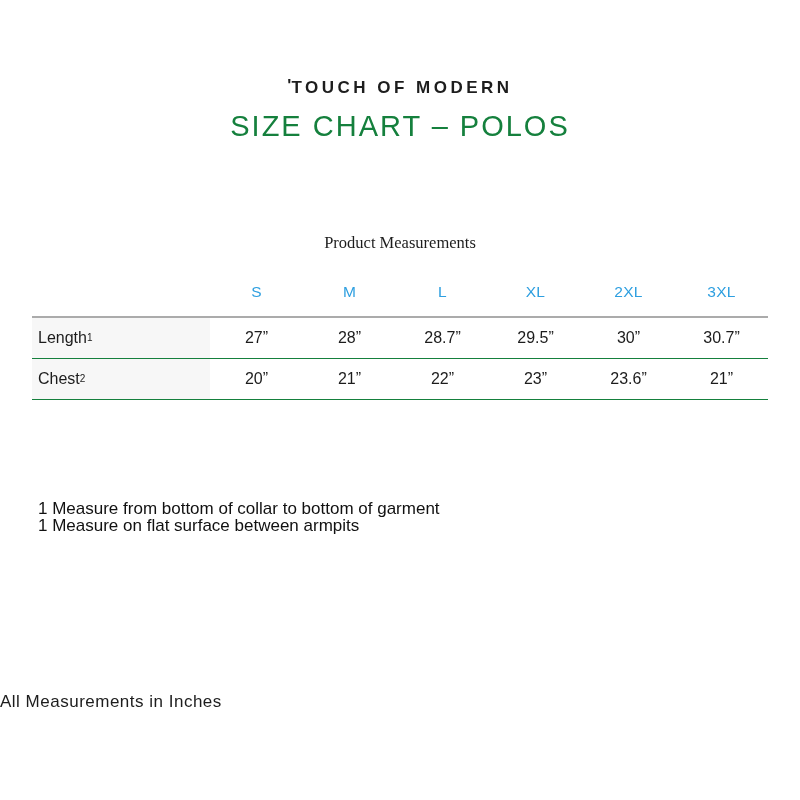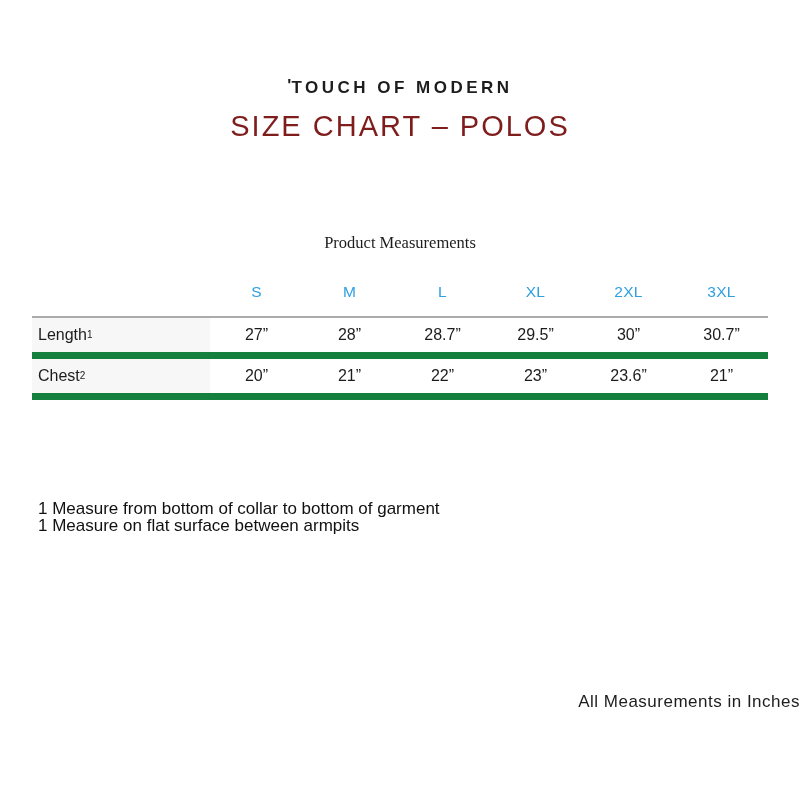--- a/index.html
+++ b/index.html
@@ -18,38 +18,38 @@
   }
   .logo .mark {
     font-weight:700; letter-spacing:0;
     display:inline-block; transform:translateY(-2px);
   }
 
   
   .title {
     position:absolute; top:110px; left:0; width:100%;
     text-align:center; font-size:29px; font-weight:400;
-    letter-spacing:2px; color:#7f1d1d; white-space:nowrap;
+    letter-spacing:2px; color:#15803d; white-space:nowrap;
   }
 
   
   .subtitle {
     position:absolute; top:233px; left:0; width:100%;
     text-align:center; font-size:16.5px; color:#1d1d1d;font-family:Liberation Serif, serif;
   }
 
   
   .size-table { position:absolute; left:32px; top:268px; width:736px; }
   .thead {
     display:flex; height:50px; align-items:center;
     border-bottom:2px solid #ababab;
   }
   .trow {
     display:flex; height:41px; align-items:stretch;
-    border-bottom:7px solid #15803d;
+    border-bottom:1px solid #15803d;
   }
   .cell-label-head { width:178px; }
   .cell-head {
     width:93px; text-align:center; font-size:15.5px;
     color:#2E9FE0; letter-spacing:0.3px;
   }
   .cell-label {
     width:178px; background:#f7f7f7; display:flex; align-items:center;
     padding-left:6px; font-size:16px; color:#1c1c1c;
   }
@@ -61,21 +61,21 @@
 
   
   .footnotes {
     position:absolute; left:38px; top:500px;
     font-size:17px; line-height:17px; color:#111111;
   }
 
   
   .footer-note {
     position:absolute; top:692px; left:0; width:100%;
-    text-align:right; font-size:17px; letter-spacing:0.5px; color:#1d1d1d;
+    text-align:left; font-size:17px; letter-spacing:0.5px; color:#1d1d1d;
   }
 </style>
 </head>
 <body>
 
 <div class="canvas">
 
   <div class="logo"><span class="mark">'</span><span>TOUCH OF MODERN</span></div>
 
   <div class="title">SIZE CHART – POLOS</div>

